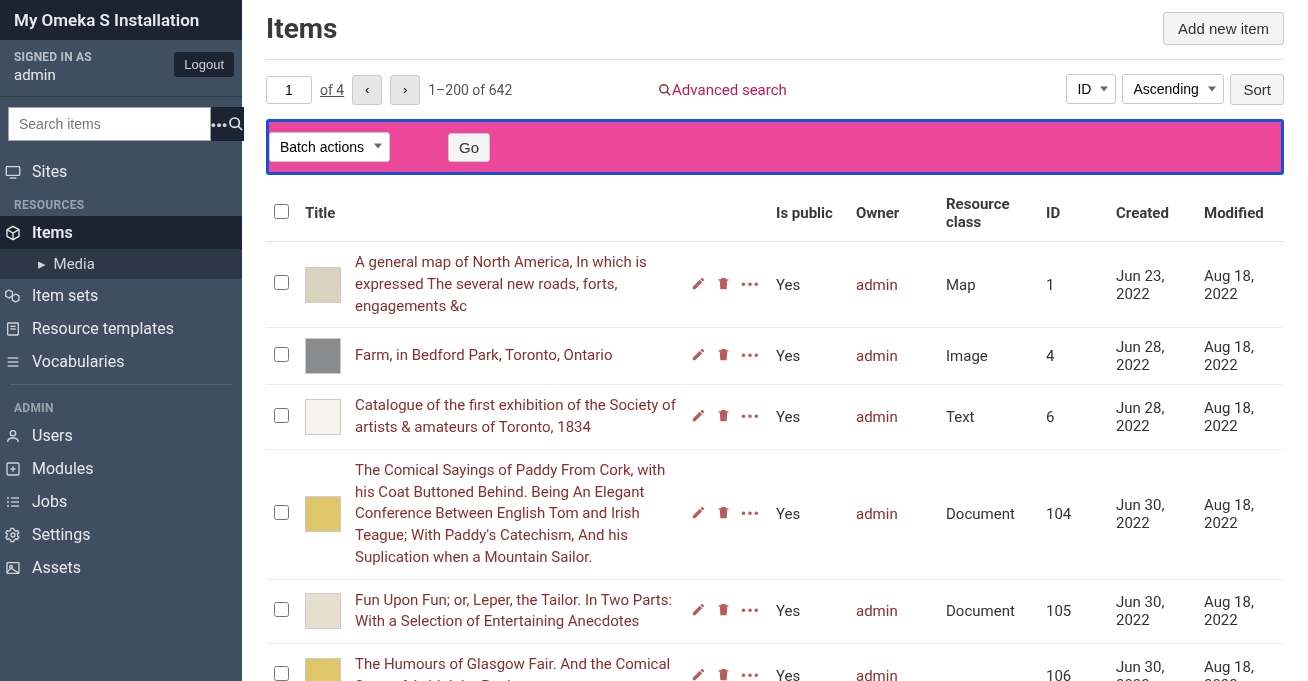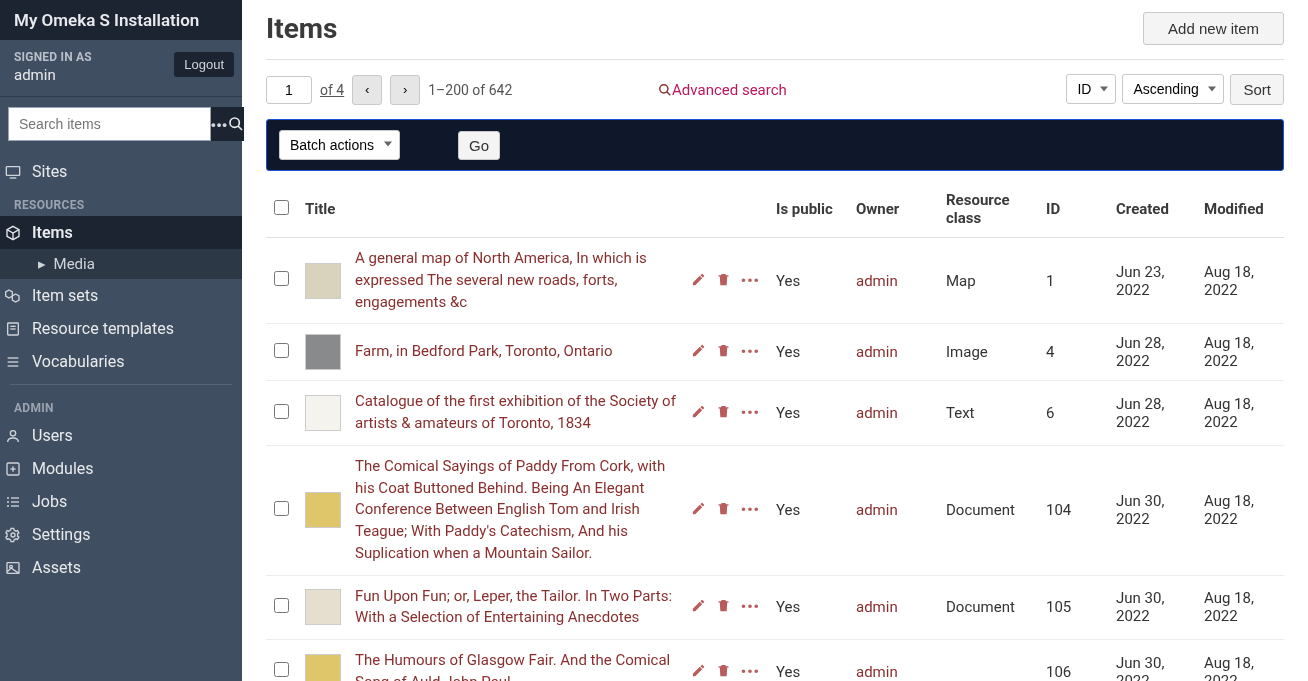--- a/index.html
+++ b/index.html
@@ -24,36 +24,36 @@
 .nav-item { display: flex; align-items: center; gap: 10px; padding: 7px 4px; font-size: 16px; color: #e8eaed; cursor: pointer; }
 .nav-item.active { background: #1c2331; font-weight: 600; }
 .nav-sub { padding-left: 38px; display: flex; align-items: center; gap: 8px; font-size: 15px; padding-top:6px; padding-bottom:6px; color:#cfd4db; cursor:pointer; background:#2d3847;}
 .nav-divider { border-top: 1px solid #56617a; margin: 6px 10px; }
 .nav-icon { width: 18px; display: inline-flex; justify-content: center; }
 
 
 .main { flex: 1; padding: 0 24px 24px; overflow: hidden; }
 .page-header { display: flex; justify-content: space-between; align-items: center; padding: 12px 0 14px; border-bottom: 1px solid #dfdfdf; }
 .page-title { font-size: 28px; font-weight: 700; color: #3a3a3a; }
-.btn { background: #f4f4f4; border: 1px solid #c9c9c9; border-radius: 3px; padding: 7px 24px; font-size: 15px; cursor: pointer; color: #333; }
+.btn { background: #f4f4f4; border: 1px solid #c9c9c9; border-radius: 3px; padding: 7px 14px; font-size: 15px; cursor: pointer; color: #333; }
 
 .toolbar { display: flex; align-items: center; padding: 14px 0; gap: 12px; flex-wrap: wrap; }
 .pager { display: flex; align-items: center; gap: 8px; }
 .page-input { width: 46px; text-align: center; padding: 5px; border: 1px solid #c9c9c9; border-radius: 3px; font-size: 14px; }
 .of-text { font-size: 14px; color: #555; text-decoration: underline; }
 .pager-btn { width: 30px; height: 30px; background: #e6e6e6; border: 1px solid #c9c9c9; border-radius: 3px; display: inline-flex; align-items: center; justify-content: center; cursor: pointer; }
 .range-text { font-size: 14px; color: #555; margin-left: 0; }
 .adv-search { color: #be185d; font-size: 15px; cursor: pointer; display: inline-flex; align-items: center; margin: 0 auto; }
 .sort-group { display: flex; gap: 6px; margin-left: auto; }
 .select { padding: 6px 24px 6px 10px; border: 1px solid #c9c9c9; border-radius: 3px; font-size: 14px; background: #fff; appearance: none; position: relative; }
 .select-wrap { position: relative; display: inline-block; }
 .select-wrap::after { content: ""; position: absolute; right: 8px; top: 50%; width: 0; height: 0; border-left: 4px solid transparent; border-right: 4px solid transparent; border-top: 5px solid #666; transform: translateY(-70%); pointer-events:none;}
 .select-wrap::before { content: ""; position: absolute; right: 8px; top: 50%; width: 0; height: 0; border-left: 4px solid transparent; border-right: 4px solid transparent; border-bottom: 5px solid #666; transform: translateY(-10%); pointer-events:none;}
 
-.batch-bar { background: #0f172a; border: 1px solid #1d4ed8; border-radius: 3px; padding: 10px 12px; display: flex; gap: 10px; align-items: center; }
+.batch-bar { background: #ec4899; border: 3px solid #1d4ed8; border-radius: 3px; padding: 10px 0; display: flex; gap: 10px; align-items: center; }
 
 
 .tbl { width: 100%; border-collapse: collapse; margin-top: 10px; }
 .tbl th { text-align: left; font-size: 15px; font-weight: 700; color: #3a3a3a; padding: 10px 8px; border-bottom: 1px solid #dfdfdf; vertical-align: middle; }
 .tbl td { padding: 10px 8px; border-bottom: 1px solid #eee; font-size: 15px; vertical-align: middle; }
 .col-check { width: 28px; }
 .col-title { }
 .col-public { width: 80px; }
 .col-owner { width: 90px; }
 .col-class { width: 100px; }

